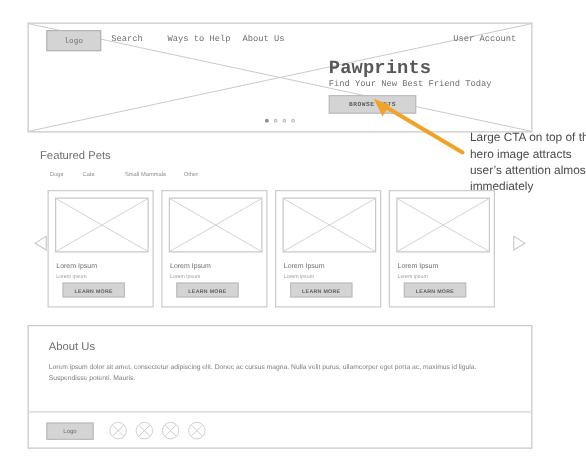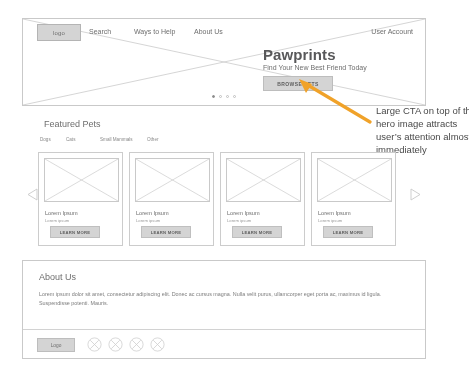--- a/index.html
+++ b/index.html
@@ -19,20 +19,21 @@
   
   .hero {
     position: absolute;
     left: 22px;
     top: 18px;
     width: 404px;
     height: 88px;
     border: 1px solid #c9c9c9;
     box-sizing: border-box;
     background: #ffffff;
+    font-family: Liberation Mono, monospace;
   }
   .hero-cross {
     position: absolute;
     left: 0; top: 0;
     width: 100%; height: 100%;
     pointer-events: none;
   }
   .nav {
     position: absolute;
     left: 0; top: 0;
@@ -136,21 +137,21 @@
     left: 296px;
     top: 78px;
     width: 78px;
     height: 46px;
     pointer-events: none;
   }
 
   
   .section-title {
     position: absolute;
-    left: 44px;
+    left: 32px;
     top: 119px;
     font-size: 9px;
     color: #6e6e6e;
   }
   .filters {
     position: absolute;
     left: 40px;
     top: 137px;
     display: flex;
     gap: 0px;

